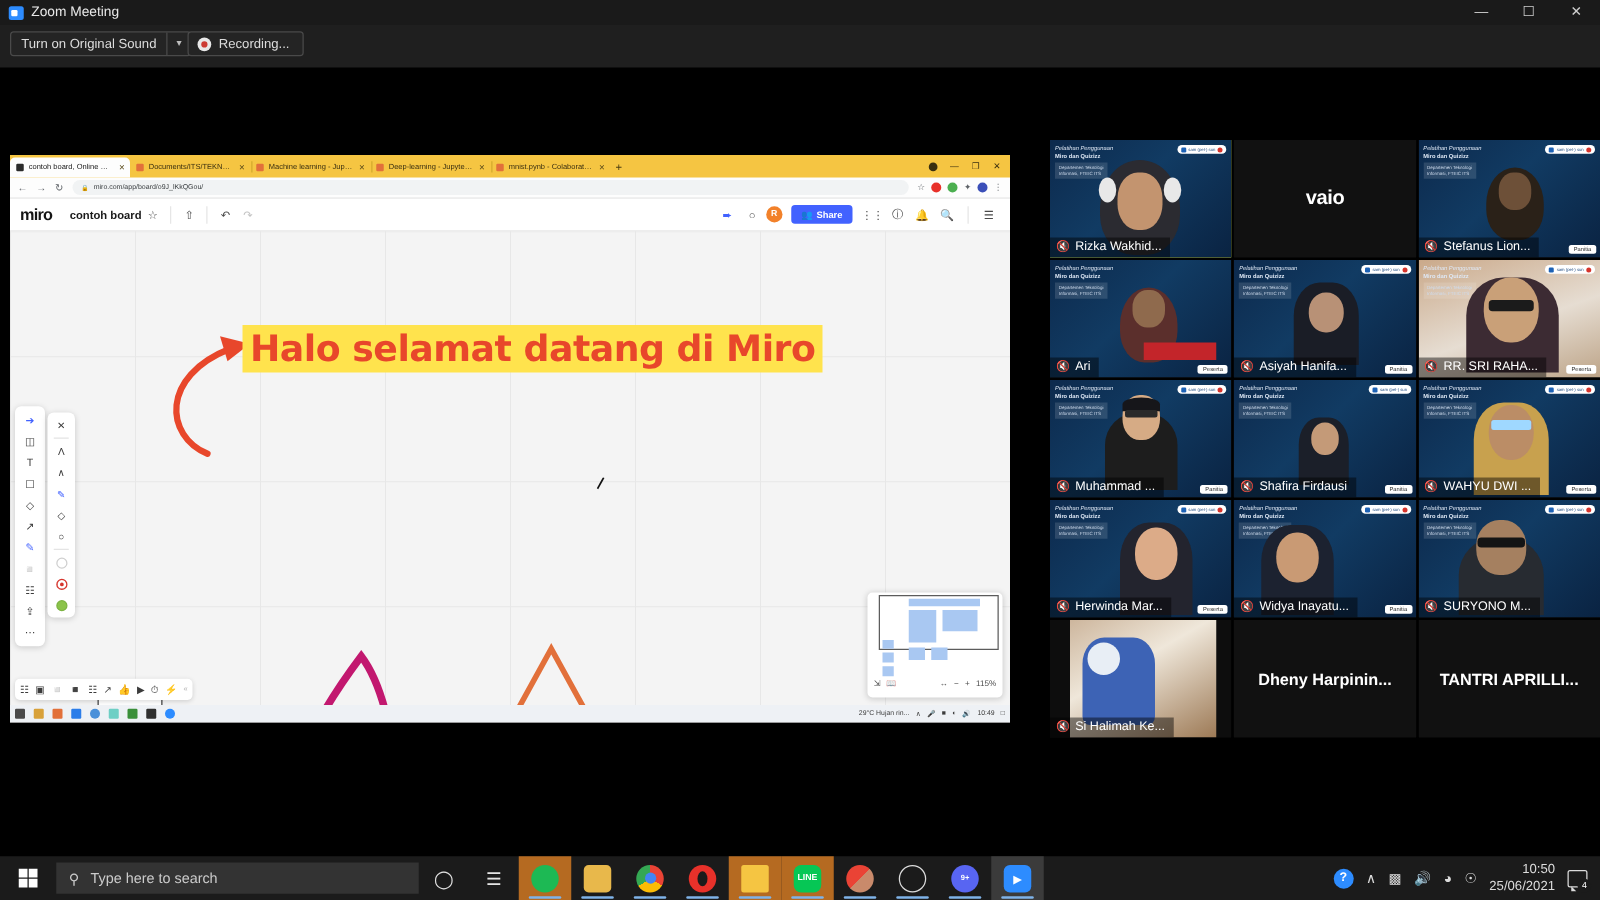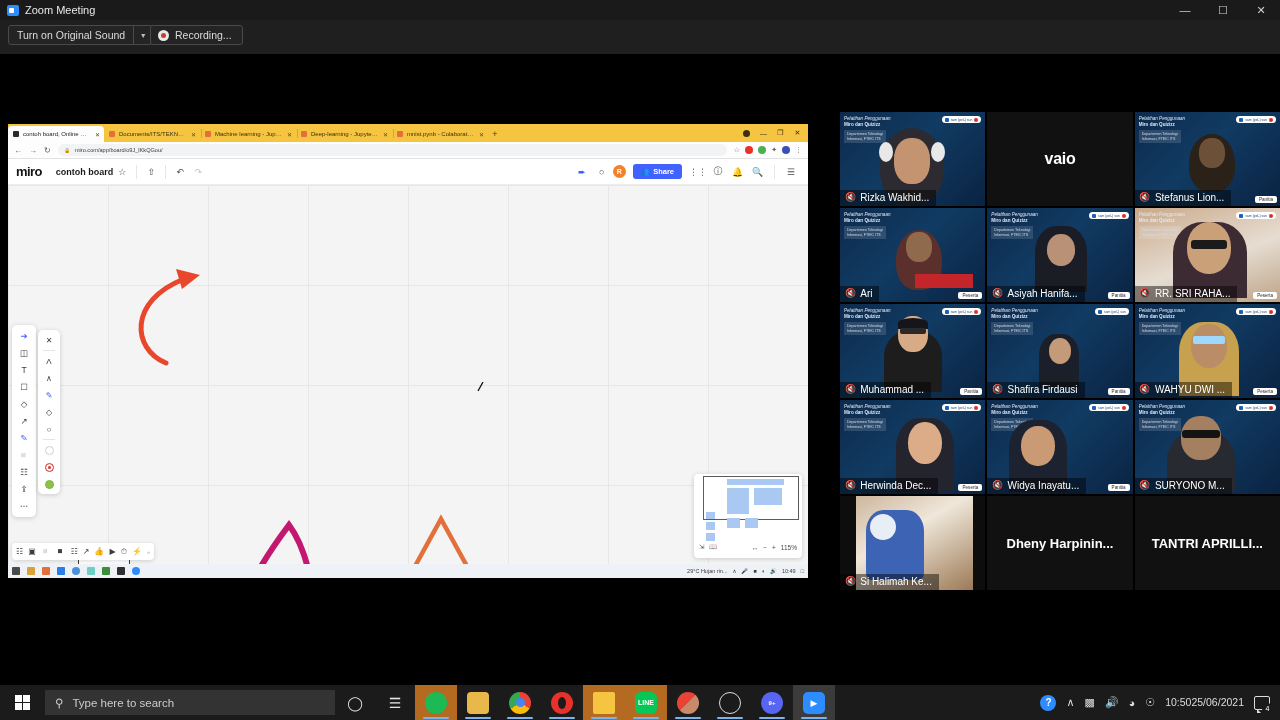--- a/index.html
+++ b/index.html
@@ -362,21 +362,21 @@
     content: ""; position: absolute; left: 8px; right: 8px; bottom: 1px; height: 2px;
     background: #7fb3e8; border-radius: 1px;
   }
   .app-ic.active { background: #3b3b3b; }
   .app-ic.orange-bg { background: #b56a21; }
   .glyph { width: 22px; height: 22px; border-radius: 4px; display: flex; align-items: center; justify-content: center; }
   .tray {
     margin-left: auto; display: flex; align-items: center; gap: 10px;
     padding-right: 10px; color: #dcdcdc; font-size: 11px;
   }
-  .clock { display: flex; flex-direction: row; align-items: flex-end; line-height: 1.25; font-size: 10.5px; }
+  .clock { display: flex; flex-direction: column; align-items: flex-end; line-height: 1.25; font-size: 10.5px; }
   .notif-badge {
     position: relative; width: 16px; height: 14px; border: 1.4px solid #dcdcdc; border-radius: 2px;
   }
   .notif-badge:after {
     content: ""; position: absolute; left: 2px; bottom: -4px;
     border-left: 4px solid #dcdcdc; border-top: 4px solid transparent;
   }
   .notif-num {
     position: absolute; right: -4px; bottom: -5px; width: 11px; height: 11px;
     border-radius: 50%; background: #1b1b1b; color: #fff; font-size: 7px;
@@ -504,20 +504,21 @@
       </div>
     </div>
 
     <div class="canvas">
 
       <svg style="position:absolute;left:118px;top:72px;width:80px;height:110px" viewBox="0 0 80 110">
         <path d="M 40 106 C 6 92, 2 44, 58 22" stroke="#e8472b" stroke-width="5" fill="none" stroke-linecap="round"></path>
         <path d="M 74 18 L 50 12 L 56 32 Z" fill="#e8472b"></path>
       </svg>
 
+      <div class="headline">Halo selamat datang di Miro</div>
 
       <svg class="cursor-mark" viewBox="0 0 7 10">
         <path d="M 1 9 L 6 0" stroke="#111" stroke-width="1.3" fill="none"></path>
       </svg>
 
 
 
       <div class="rect-shape"></div>
 
       <svg class="caret-pink" viewBox="0 0 70 55">
@@ -817,21 +818,21 @@
       </div>
       <div class="slide-pill">
         <span class="sq"></span>
           <i>sam (pel‑) sun</i>
           <span class="rd"></span>
       </div>
       <div class="person" style="left:56px;top:18px;width:58px;height:74px;background:#23242e;border-radius:40% 40% 0 0"></div>
       <div class="person" style="left:68px;top:22px;width:34px;height:42px;background:#dcab88;border-radius:48%"></div>
       <div class="name-chip">
         <span class="mic-off">🔇</span>
-        <span>Herwinda Dec...</span>
+        <span>Herwinda Mar...</span>
       </div>
       <div class="role-chip">Peserta</div>
     </div>
 
     <div class="tile">
       <div class="bg bg-blue"></div>
       <div class="slide-head">
         <span>Pelatihan Penggunaan</span><br><b>Miro dan Quizizz</b>
       </div>
       <div class="slide-sub">

